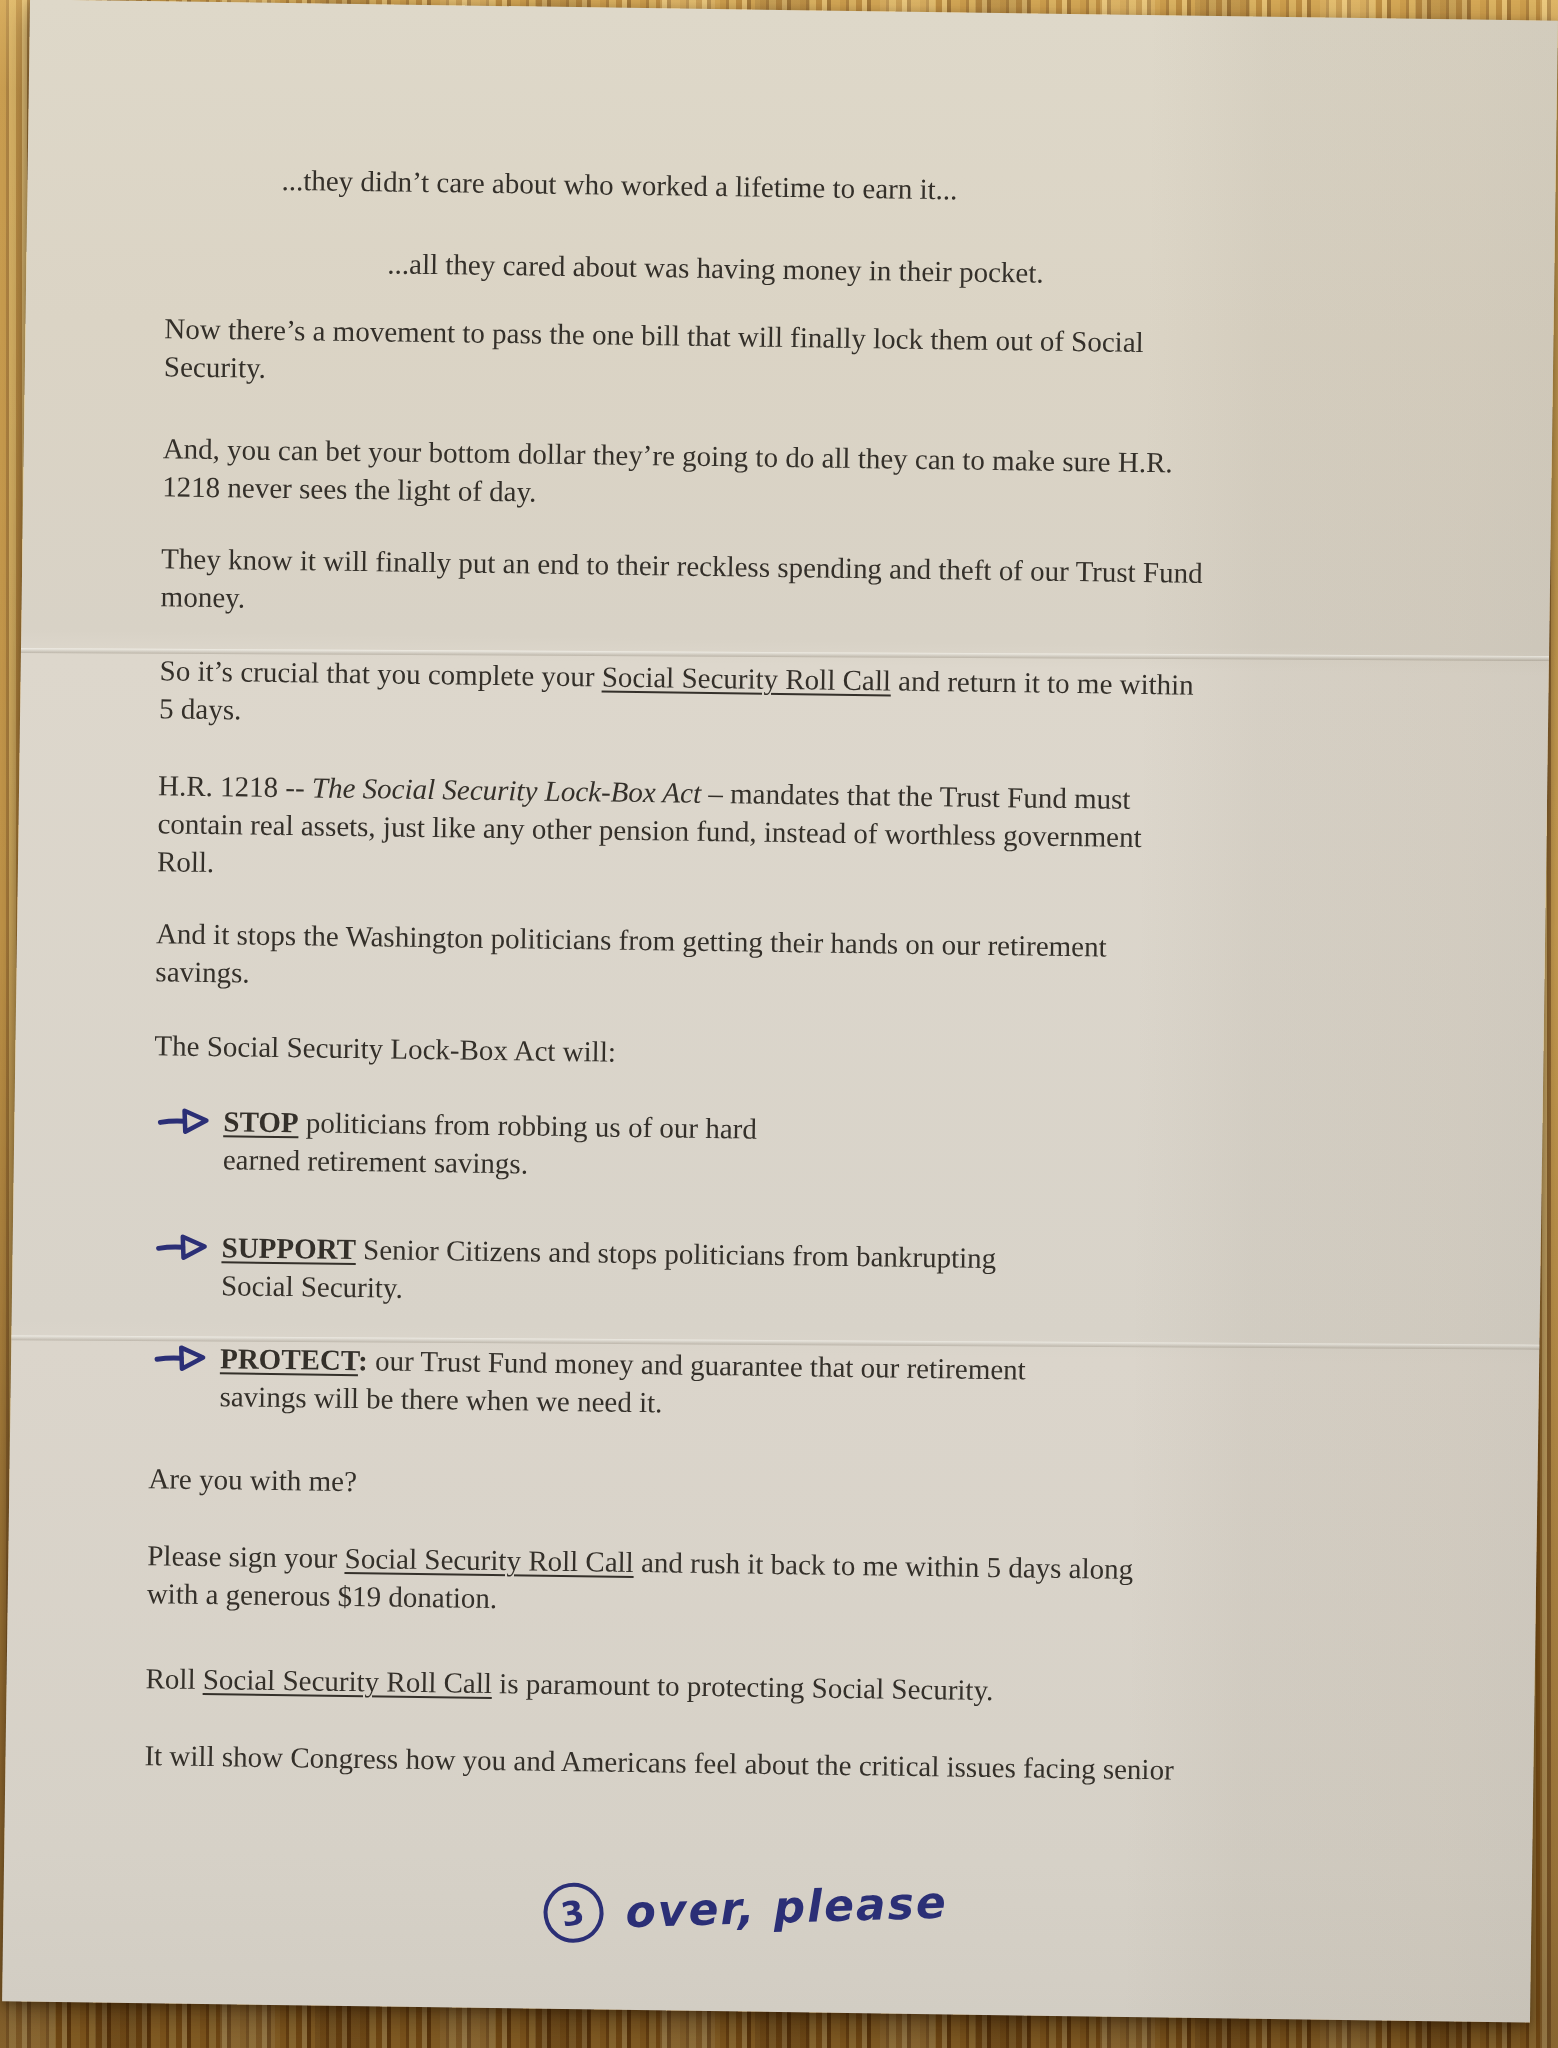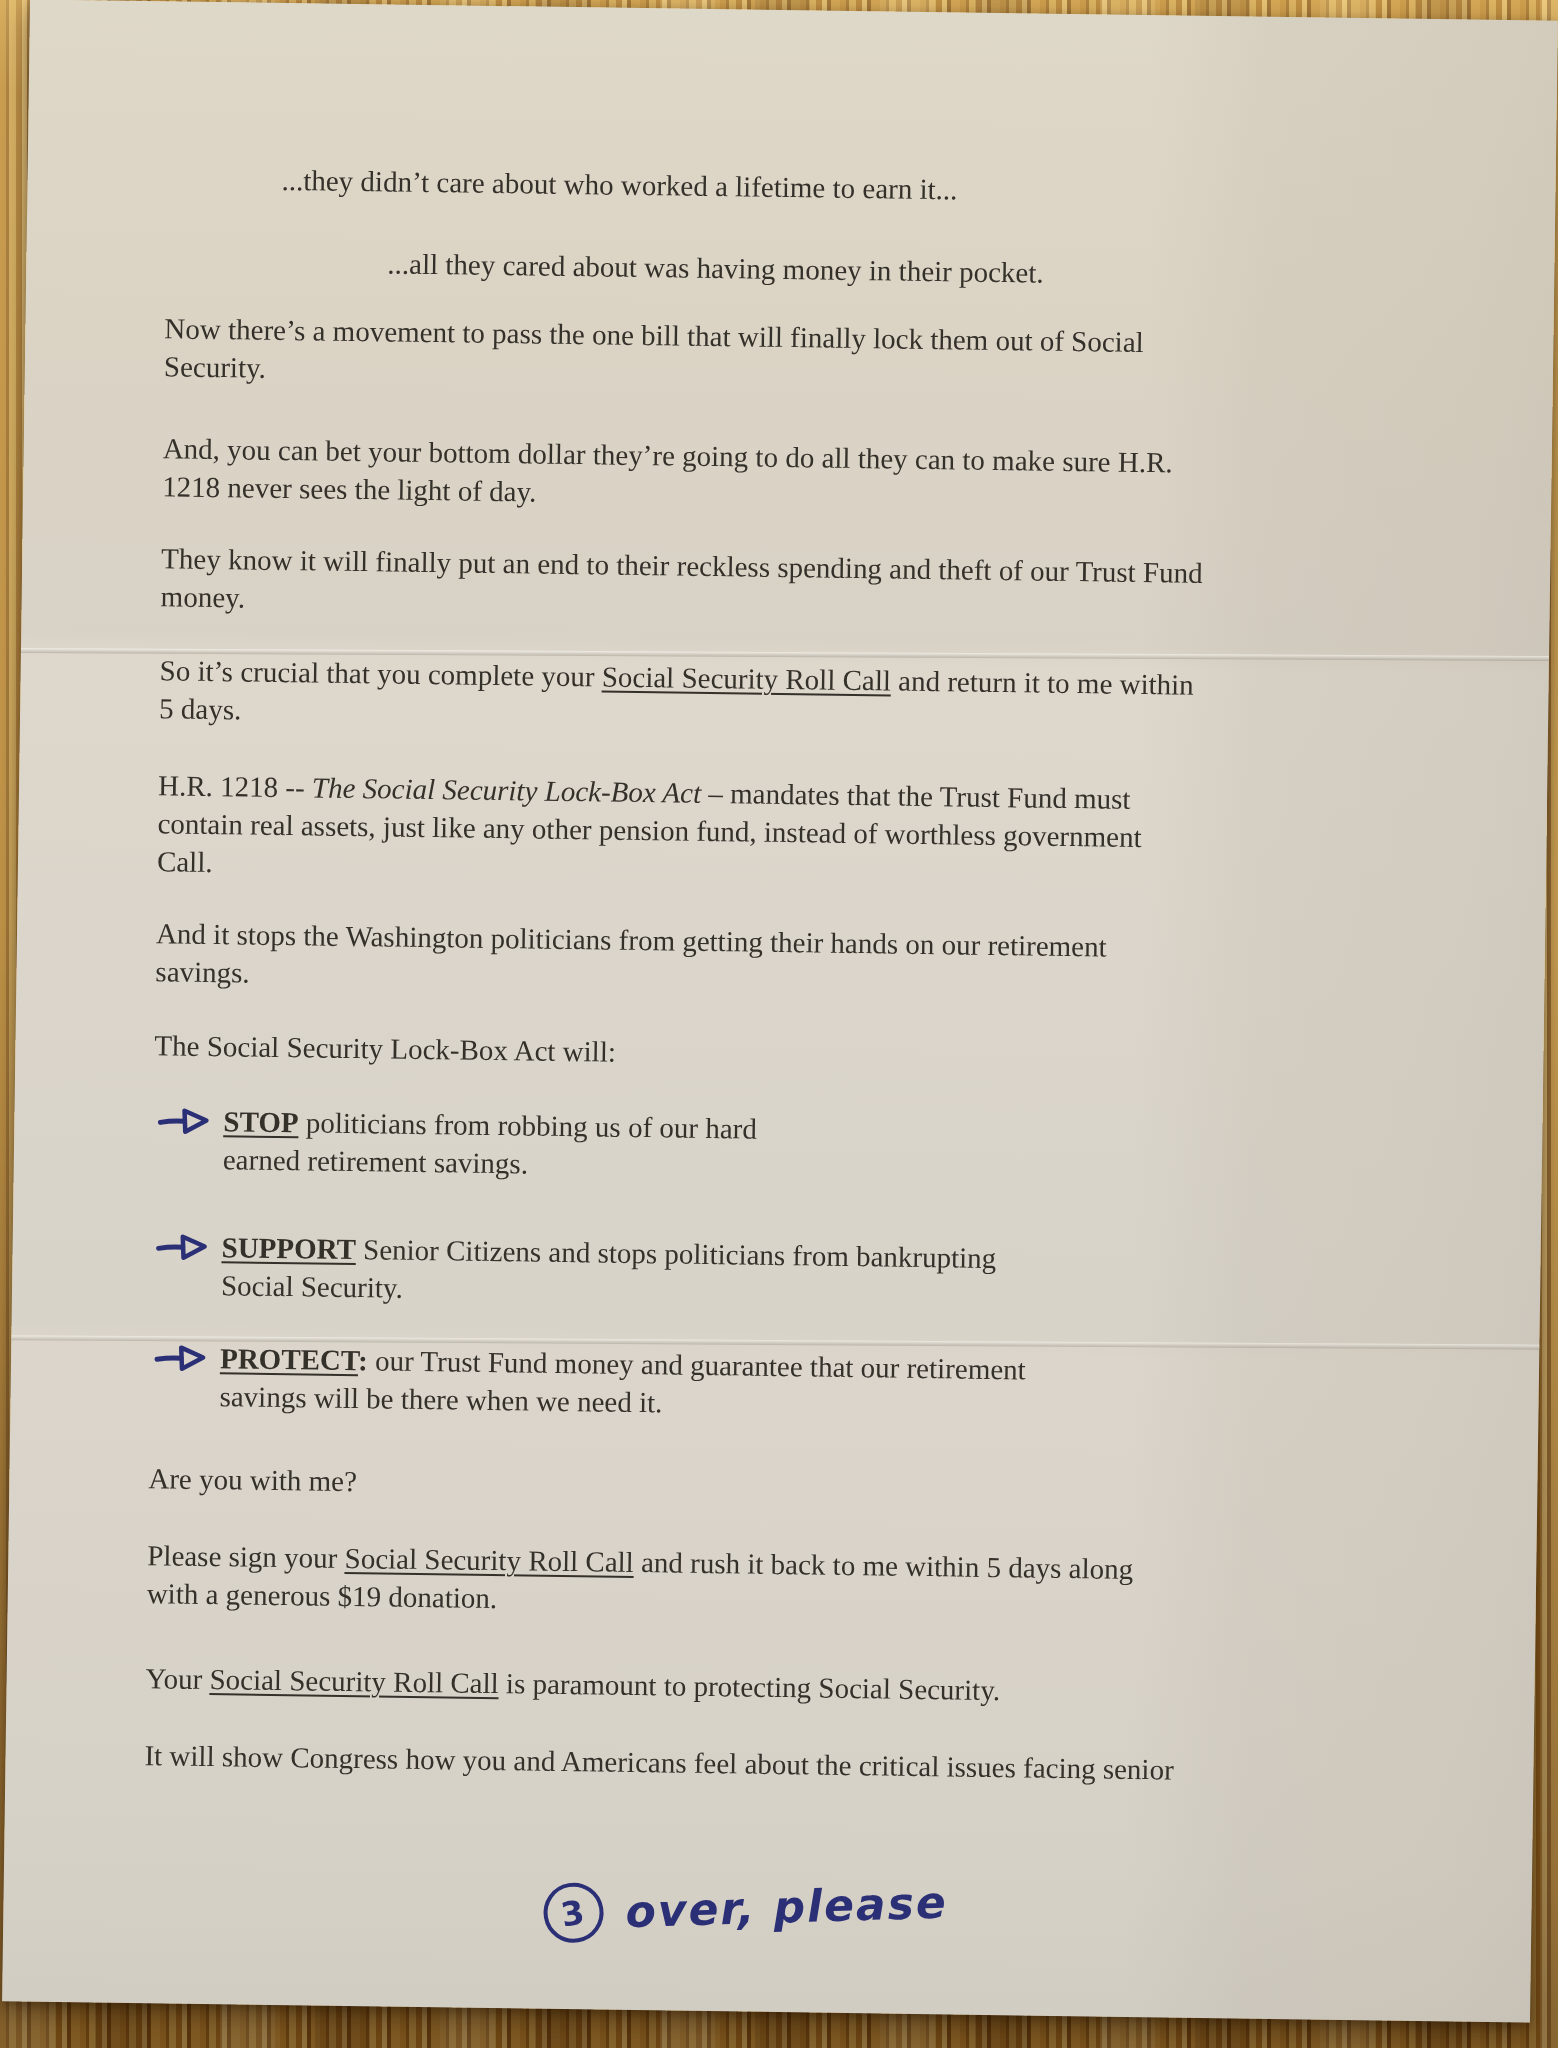--- a/index.html
+++ b/index.html
@@ -74,21 +74,21 @@
         <div class="tline"><span>They know it will finally put an end to their reckless spending and theft of our Trust Fund</span></div>
         <div class="tline"><span>money.</span></div>
       </div>
       <div class="block" style="top: 650px; left: 139px;">
         <div class="tline"><span>So it’s crucial that you complete your </span><span class="u">Social Security Roll Call</span><span> and return it to me within</span></div>
         <div class="tline"><span>5 days.</span></div>
       </div>
       <div class="block" style="top: 765px; left: 139px;">
         <div class="tline"><span>H.R. 1218 -- </span><span class="i">The Social Security Lock-Box Act</span><span> – mandates that the Trust Fund must</span></div>
         <div class="tline"><span>contain real assets, just like any other pension fund, instead of worthless government</span></div>
-        <div class="tline"><span>Call.</span></div>
+        <div class="tline"><span>Roll.</span></div>
       </div>
       <div class="block" style="top: 913px; left: 139px;">
         <div class="tline"><span>And it stops the Washington politicians from getting their hands on our retirement</span></div>
         <div class="tline"><span>savings.</span></div>
       </div>
       <div class="block" style="top: 1025px; left: 139px;">
         <div class="tline"><span>The Social Security Lock-Box Act will:</span></div>
       </div>
       <div class="block bullet" style="top: 1100px; left: 209px;">
         <span class="arrow-wrap"><svg width="58" height="34" viewBox="0 0 58 34" fill="none">
@@ -115,19 +115,19 @@
         <div class="tline"><span>savings will be there when we need it.</span></div>
       </div>
       <div class="block" style="top: 1458px; left: 139px;">
         <div class="tline"><span>Are you with me?</span></div>
       </div>
       <div class="block" style="top: 1535px; left: 139px;">
         <div class="tline"><span>Please sign your </span><span class="u">Social Security Roll Call</span><span> and rush it back to me within 5 days along</span></div>
         <div class="tline"><span>with a generous $19 donation.</span></div>
       </div>
       <div class="block" style="top: 1658px; left: 139px;">
-        <div class="tline"><span>Your </span><span class="u">Social Security Roll Call</span><span> is paramount to protecting Social Security.</span></div>
+        <div class="tline"><span>Roll </span><span class="u">Social Security Roll Call</span><span> is paramount to protecting Social Security.</span></div>
       </div>
       <div class="block" style="top: 1735px; left: 139px;">
         <div class="tline"><span>It will show Congress how you and Americans feel about the critical issues facing senior</span></div>
       </div>
     </div>
 </div>
 
 </body></html>

